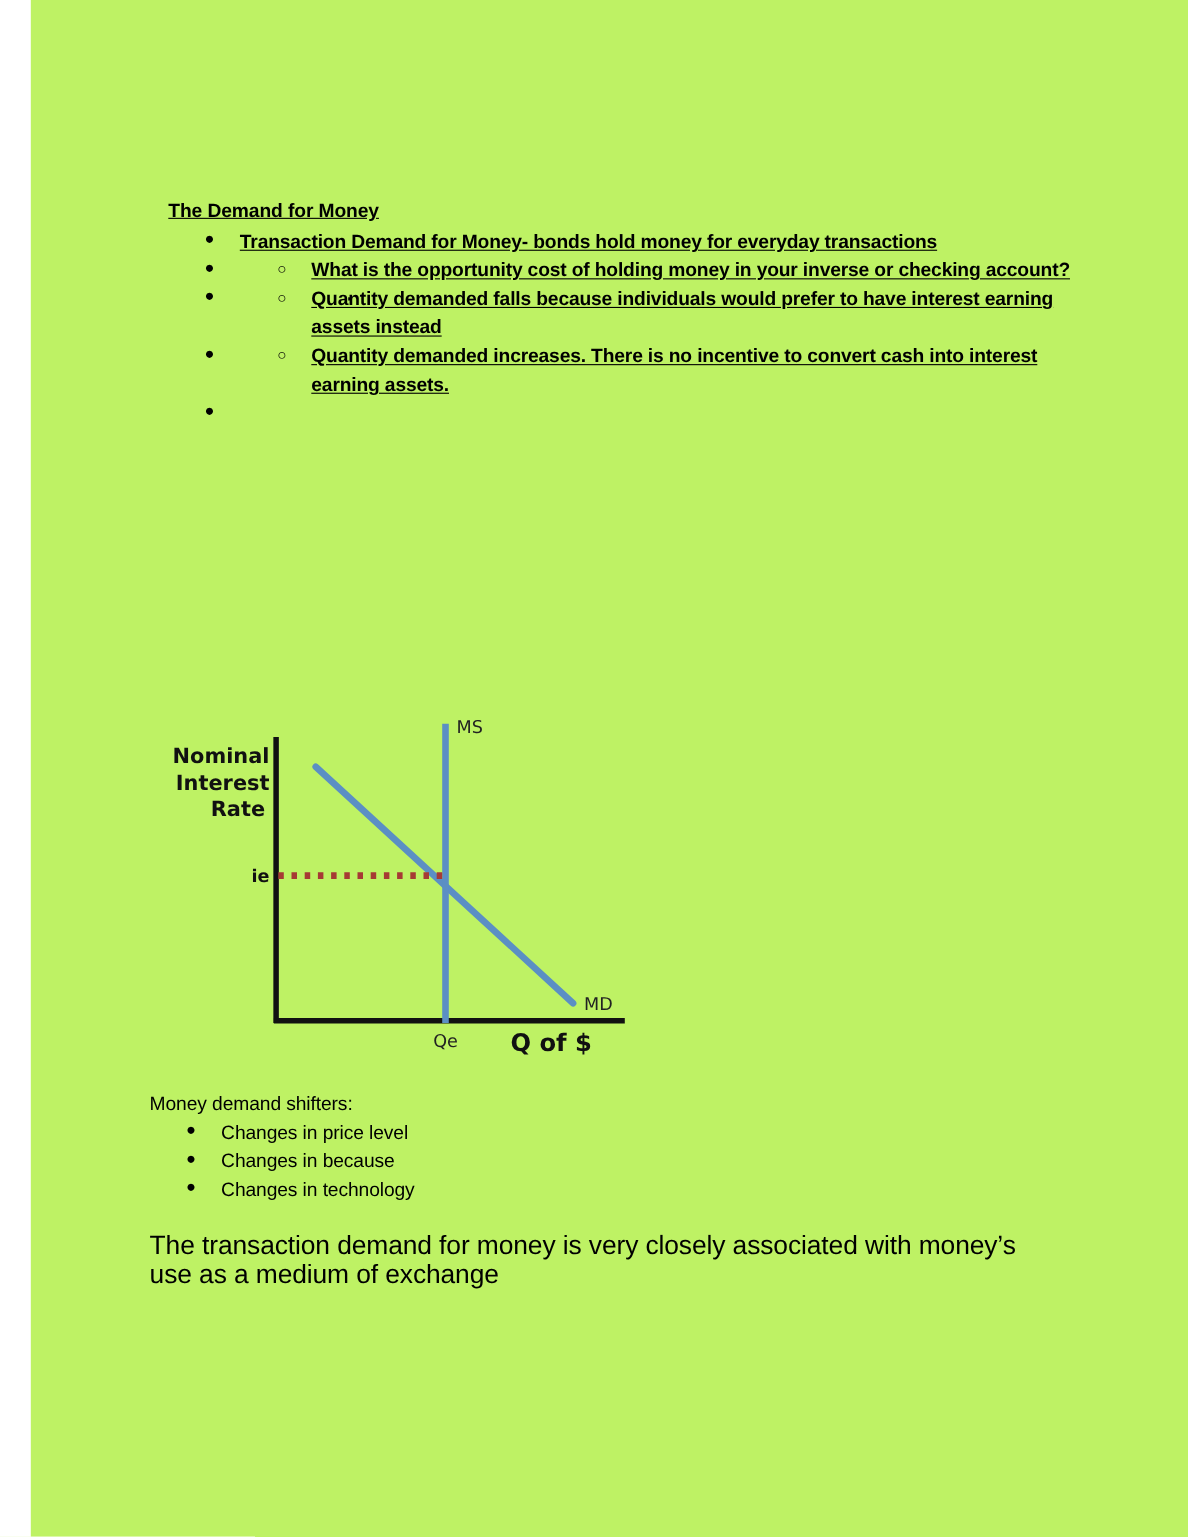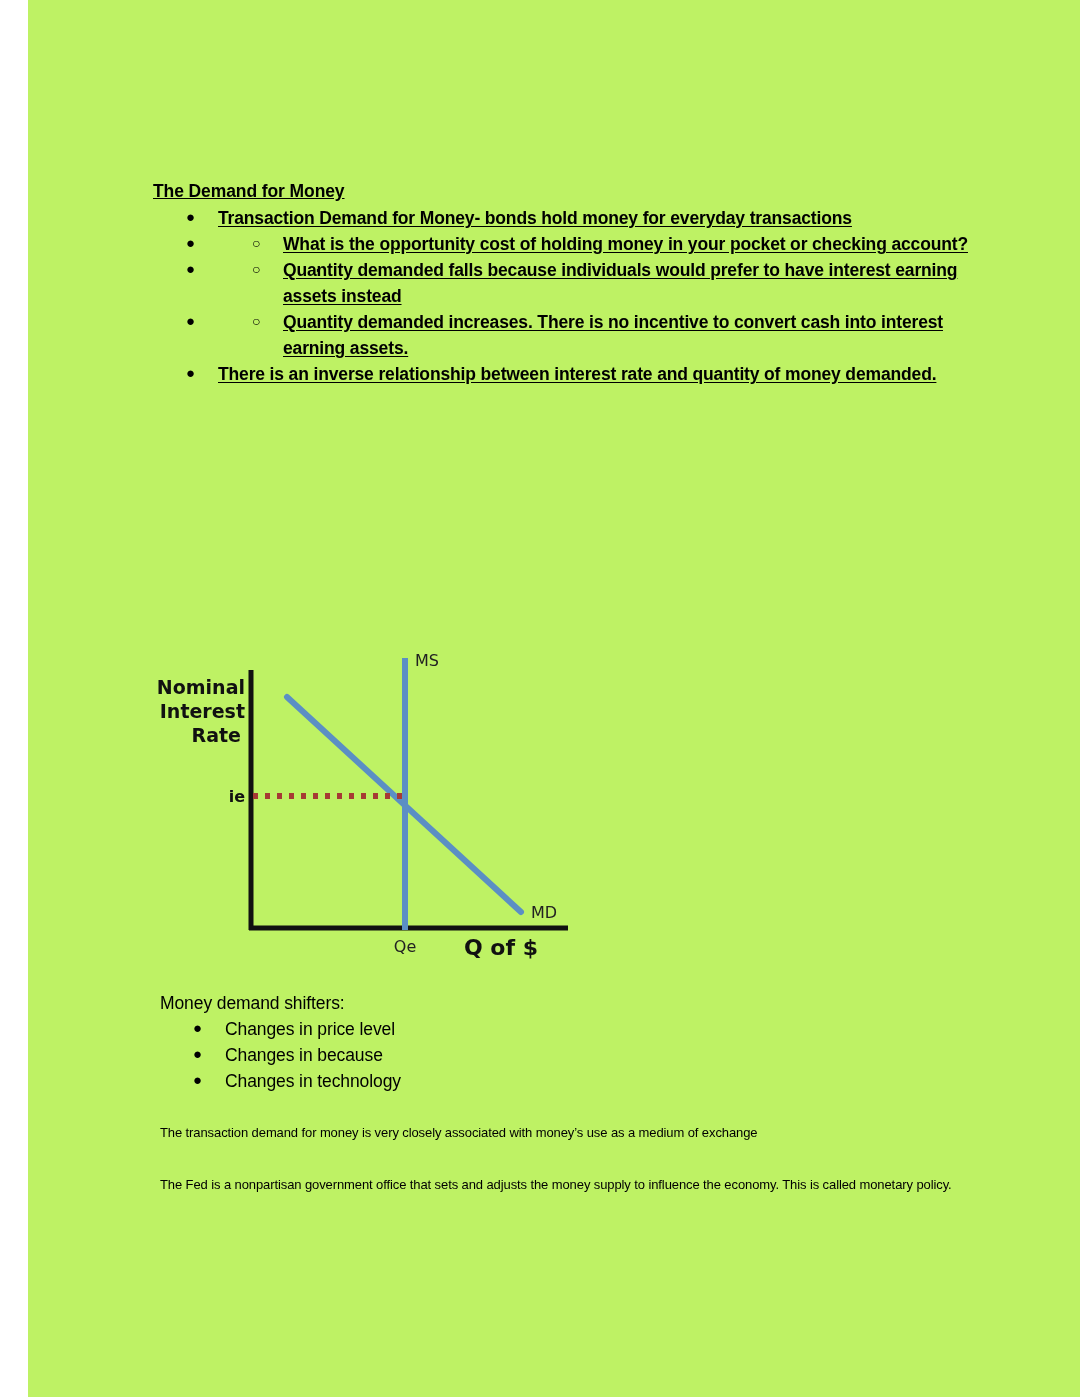--- a/index.html
+++ b/index.html
@@ -83,21 +83,21 @@
     left: 125px;
     top: 630px;
     width: 470px;
     height: 340px;
   }
   .chart-svg { display: block; }
 
   
   .lower {
     position: absolute;
-    left: 132px;
+    left: 108px;
     top: 990px;
     width: 830px;
     font-size: 17.5px;
     line-height: 26px;
     letter-spacing: -0.1px;
   }
   .lower .plain-line { font-weight: normal; }
 
   ul.plain {
     list-style: none;
@@ -107,21 +107,21 @@
   ul.plain li {
     position: relative;
     padding-left: 65px;
     font-size: 17.5px;
     font-weight: normal;
     line-height: 26px;
   }
   ul.plain li > .bullet { left: 33px; font-size: 15px; top: -1px; }
 
   .para {
-    font-size: 13px;
+    font-size: 24px;
     font-weight: normal;
     line-height: 26px;
     letter-spacing: -0.1px;
   }
   .gap-lg { height: 26px; }
 </style>
 </head>
 <body>
 
 <div class="page">
@@ -138,21 +138,21 @@
         <span class="bullet">●</span>
         <span class="li-text">Transaction Demand for Money- bonds hold money for everyday transactions</span>
       </li>
 
       <li class="lvl1">
         <span class="bullet">●</span>
       </li>
 
       <li class="lvl2">
         <span class="bullet">○</span>
-        <span class="li-text">What is the opportunity cost of holding money in your pocket or checking account?</span>
+        <span class="li-text">What is the opportunity cost of holding money in your inverse or checking account?</span>
       </li>
 
       <li class="lvl3">
         <span class="bullet">▪</span>
       </li>
 
       <li class="lvl1">
         <span class="bullet">●</span>
       </li>
 
@@ -165,21 +165,20 @@
         <span class="bullet">●</span>
       </li>
 
       <li class="lvl2">
         <span class="bullet">○</span>
         <span class="li-text">Quantity demanded increases. There is no incentive to convert cash into interest earning assets.</span>
       </li>
 
       <li class="lvl1">
         <span class="bullet">●</span>
-        <span class="li-text">There is an inverse relationship between interest rate and quantity of money demanded.</span>
       </li>
 
     </ul>
   </div>
 
   <div class="chart-wrap">
     <svg class="chart-svg" width="470" height="340" viewBox="0 0 470 340">
 
       <line x1="98" y1="40" x2="98" y2="300" stroke="#111111" stroke-width="5"></line>
 
@@ -226,17 +225,16 @@
         <span>Changes in technology</span>
       </li>
     </ul>
 
     <div class="gap-lg"></div>
 
     <div class="para">The transaction demand for money is very closely associated with money’s use as a medium of exchange</div>
 
     <div class="gap-lg"></div>
 
-    <div class="para">The Fed is a nonpartisan government office that sets and adjusts the money supply to influence the economy. This is called monetary policy.</div>
 
   </div>
 
 </div>
 
 </body></html>

